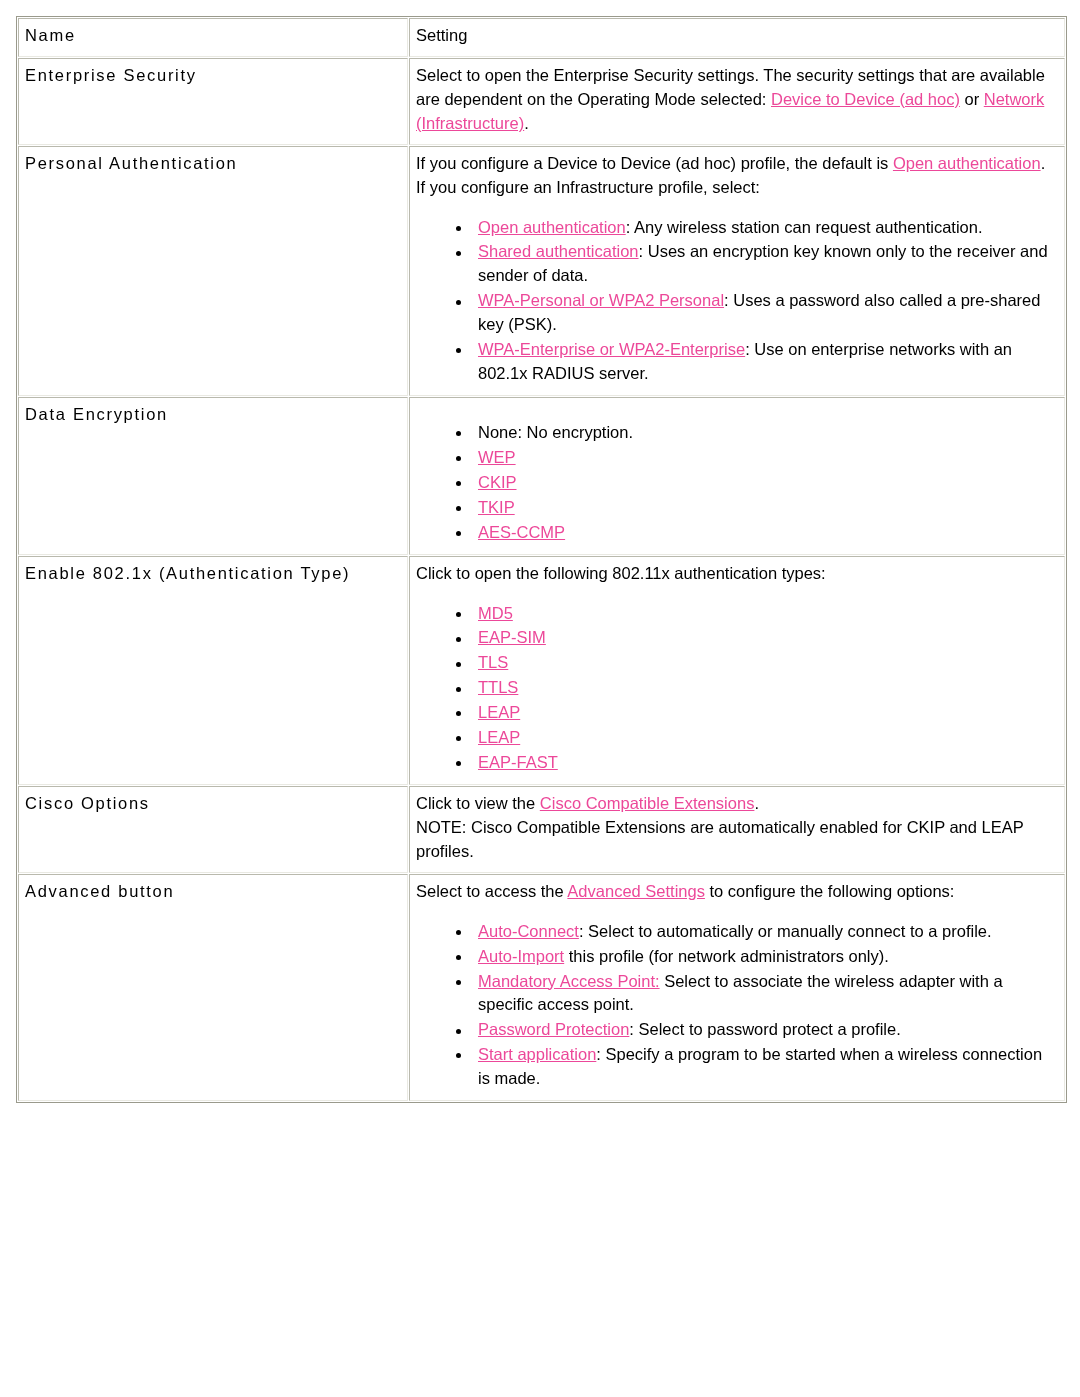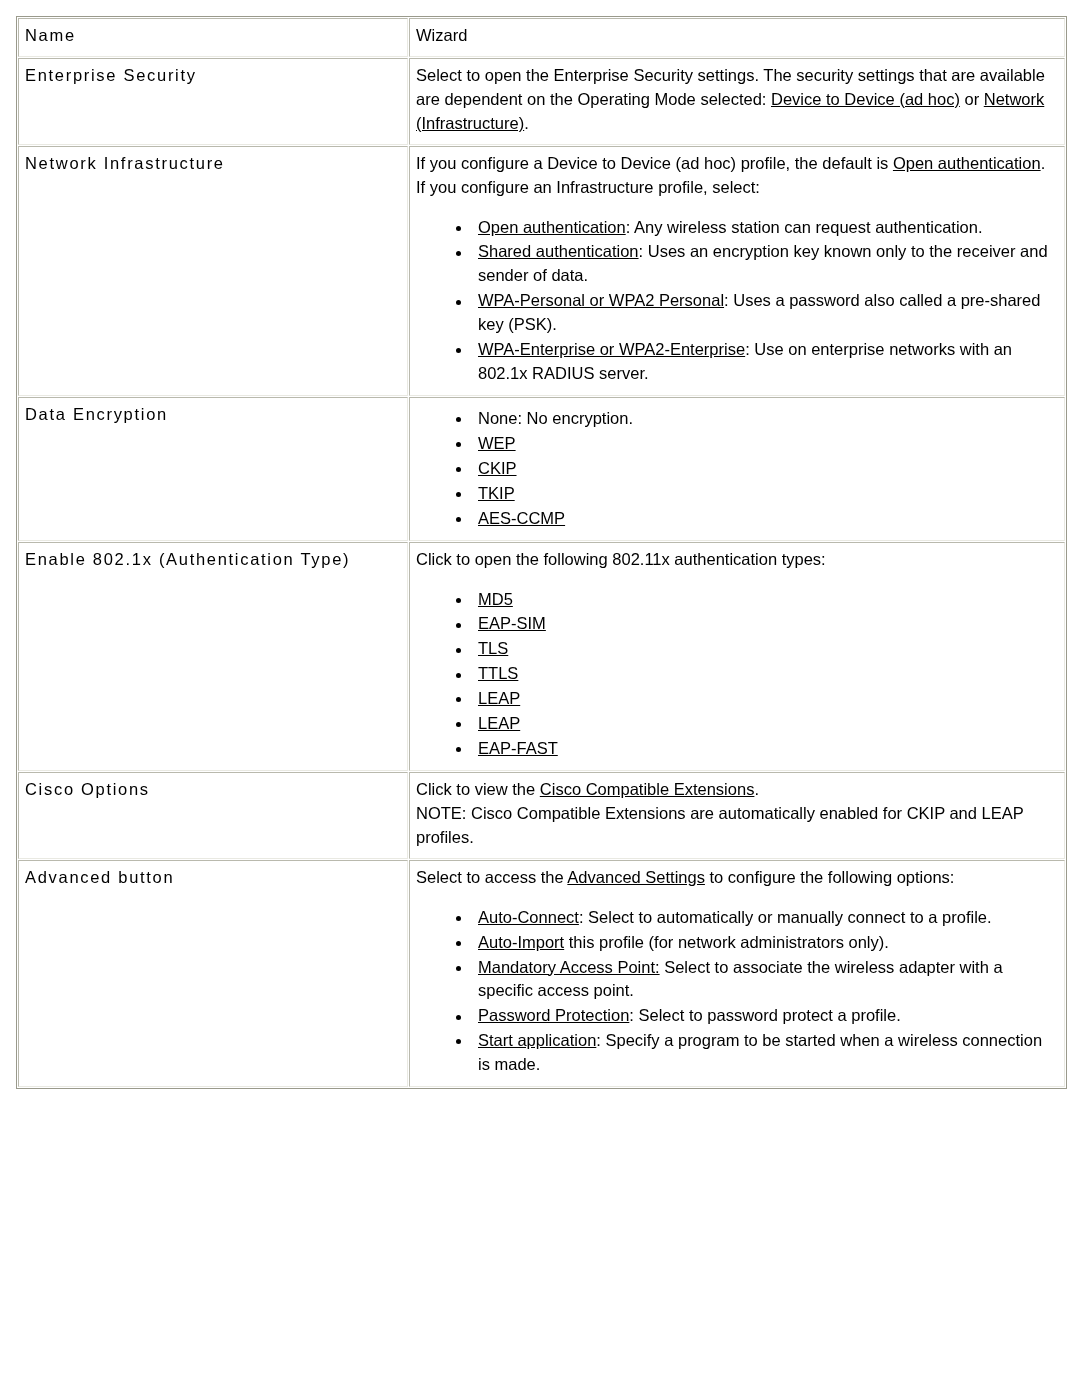--- a/index.html
+++ b/index.html
@@ -54,40 +54,40 @@
     margin: 0;
     padding: 0;
   }
   .value-cell p + p { }
 
   .value-cell ul {
     margin: 16px 0 0 0;
     padding: 0 0 0 40px;
     list-style: none;
   }
-  .value-cell ul.tight { margin-top: 4px; }
+  .value-cell ul.tight { margin-top: 18px; }
 
   .value-cell ul li {
     position: relative;
     padding-left: 22px;
     margin: 0 0 1px 0;
   }
   .value-cell ul li::before {
     content: "";
     position: absolute;
     left: 0;
     top: 0.62em;
     width: 5px;
     height: 5px;
     border-radius: 50%;
     background: #000000;
   }
 
   a.doclink, .doclink {
-    color: #000000;
+    color: #ec4899;
     text-decoration: underline;
   }
 
   
   .hdr-cell { }
 </style>
 </head>
 <body>
 
 <div class="page">
@@ -95,31 +95,31 @@
     <colgroup>
       <col class="col-name">
       <col class="col-value">
     </colgroup>
     <tbody id="table-body">
       <tr>
         <td class="name-cell hdr-cell">
           <span class="label-text">Name</span>
         </td>
         <td class="value-cell hdr-cell">
-          <span class="label-text">Wizard</span>
+          <span class="label-text">Setting</span>
         </td>
       </tr>
     <tr>
           <td class="name-cell"><span class="label-text">Enterprise Security</span></td>
           <td class="value-cell">
             <p><span>Select to open the Enterprise Security settings. The security settings that are available are dependent on the Operating Mode selected: </span><span class="doclink">Device to Device (ad hoc)</span><span> or </span><span class="doclink">Network (Infrastructure)</span><span>.</span></p>
           </td>
         </tr>
         <tr>
-          <td class="name-cell"><span class="label-text">Network Infrastructure</span></td>
+          <td class="name-cell"><span class="label-text">Personal Authentication</span></td>
           <td class="value-cell">
             <p><span>If you configure a Device to Device (ad hoc) profile, the default is </span><span class="doclink">Open authentication</span><span>.</span></p>
             <p><span>If you configure an Infrastructure profile, select:</span></p>
             <ul>
               <li><span class="doclink">Open authentication</span><span>: Any wireless station can request authentication.</span></li>
               <li><span class="doclink">Shared authentication</span><span>: Uses an encryption key known only to the receiver and sender of data.</span></li>
               <li><span class="doclink">WPA-Personal or WPA2 Personal</span><span>: Uses a password also called a pre-shared key (PSK).</span></li>
               <li><span class="doclink">WPA-Enterprise or WPA2-Enterprise</span><span>: Use on enterprise networks with an 802.1x RADIUS server.</span></li>
             </ul>
           </td>

